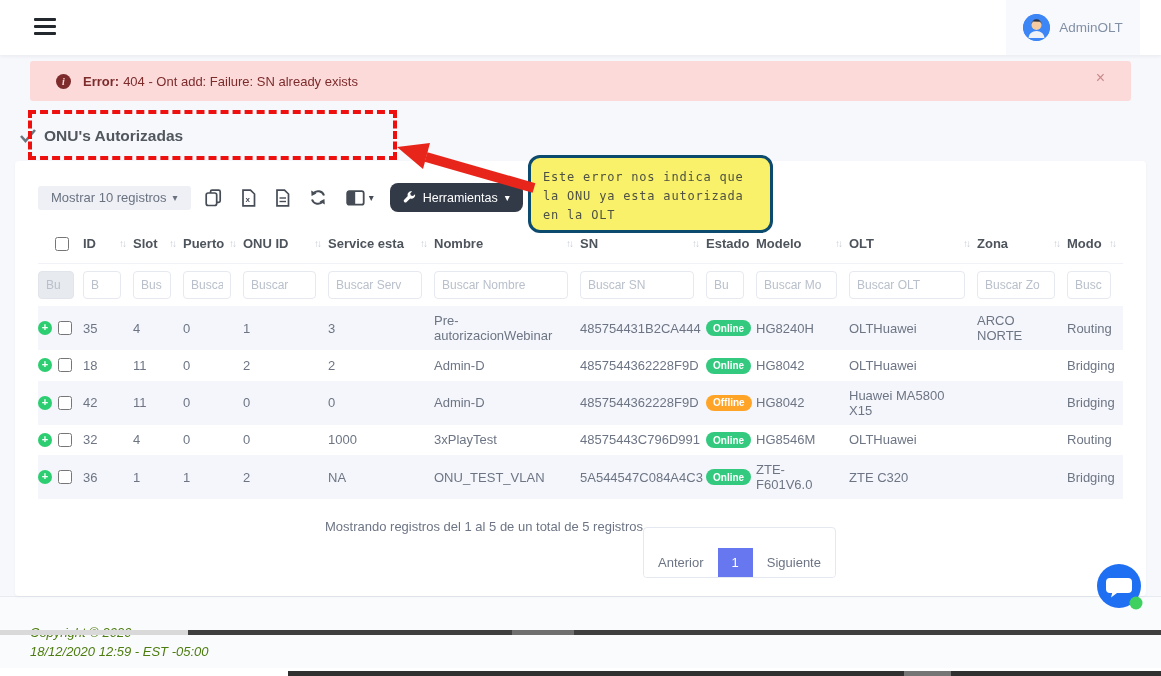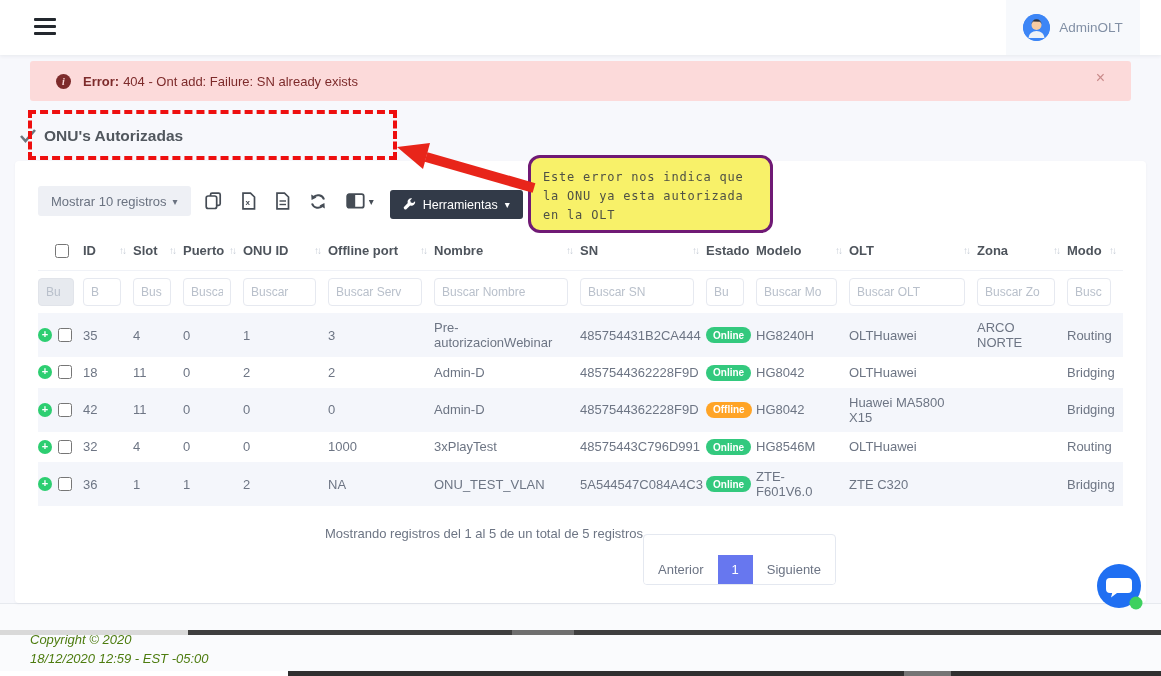--- a/index.html
+++ b/index.html
@@ -17,33 +17,33 @@
   
   .content { position:relative; background:#f7f8fc; padding:6px 0 0 0; min-height:503px; }
 
   .alert { position:relative; margin:0 30px; height:40px; background:#fcdada; border-radius:3px; display:flex; align-items:center; padding:0 26px; color:#7d2b2b; font-size:13px; }
   .alert .msg b { margin-right:4px; }
   .info-icon { display:inline-flex; width:15px; height:15px; border-radius:50%; background:#7d2b2b; color:#fcdada; font-size:10px; font-weight:bold; align-items:center; justify-content:center; margin-right:12px; font-family:"Liberation Serif", serif; font-style:italic; }
   .alert-close { position:absolute; right:26px; top:9px; font-size:16px; color:#c98a8a; cursor:pointer; line-height:1; }
 
   
   .dashed-box { position:absolute; left:28px; top:55px; width:369px; height:50px; border:4px dashed #ee0f0f; z-index:6; pointer-events:none; }
-  .callout { position:absolute; left:528px; top:100px; width:245px; height:78px; background:#f8f169; border:3px solid #701a75; border-radius:12px; z-index:6; padding:10px 12px; font-family:"DejaVu Sans Mono", monospace; font-size:12px; letter-spacing:.8px; line-height:19px; color:#4f5145; }
+  .callout { position:absolute; left:528px; top:100px; width:245px; height:78px; background:#f8f169; border:3px solid #0c4a6e; border-radius:12px; z-index:6; padding:10px 12px; font-family:"DejaVu Sans Mono", monospace; font-size:12px; letter-spacing:.8px; line-height:19px; color:#4f5145; }
   .arrow-svg { position:absolute; left:394px; top:84px; z-index:7; pointer-events:none; }
 
   .page-title { display:flex; align-items:center; gap:8px; margin:26px 0 0 20px; color:#51575e; font-size:15.5px; font-weight:bold; }
 
   
   .card { margin:16px 15px 0; background:#fff; border-radius:4px; box-shadow:0 1px 3px rgba(50,60,90,.05); padding:22px 23px 18px; }
 
   .toolbar { display:flex; align-items:center; }
-  .btn-light { height:30px; background:#eef0f5; border:none; border-radius:3px; padding:0 13px; color:#6a7280; font-size:13px; cursor:pointer; display:flex; align-items:center; gap:6px; font-family:inherit; }
+  .btn-light { height:24px; background:#eef0f5; border:none; border-radius:3px; padding:0 13px; color:#6a7280; font-size:13px; cursor:pointer; display:flex; align-items:center; gap:6px; font-family:inherit; }
   .tool-icons { display:flex; align-items:center; gap:15px; margin-left:12px; }
   .tool-icon { background:none; border:none; cursor:pointer; display:flex; align-items:center; gap:4px; padding:2px; }
-  .btn-dark { height:29px; background:#323a48; border:none; border-radius:3px; margin-left:14px; padding:0 13px; color:#fff; font-size:12.5px; cursor:pointer; display:flex; align-items:center; gap:7px; font-family:inherit;margin-top:7px; }
+  .btn-dark { height:29px; background:#323a48; border:none; border-radius:8px; margin-left:14px; padding:0 13px; color:#fff; font-size:12.5px; cursor:pointer; display:flex; align-items:center; gap:7px; font-family:inherit; }
   .caret { font-size:10px; color:inherit; }
   .search-wrap { margin-left:auto; width:186px; height:31px; border:1px solid #e3e7ee; border-radius:4px; background:#fff; display:flex; align-items:center; padding:0 10px; gap:9px; }
   .search-wrap input { border:none; outline:none; width:100%; font-size:13px; color:#495057; font-family:inherit; }
   .search-wrap input::placeholder { color:#aab2bd; }
 
   
   table { border-collapse:collapse; width:100%; margin-top:16px; table-layout:fixed; }
   th { text-align:left; font-size:13px; color:#4e545c; padding:8px 8px 12px 0; border-bottom:1px solid #f0f2f7; }
   .th-inner { display:flex; align-items:center; justify-content:space-between; }
   .sort { font-size:10px; color:#c6ccd6; letter-spacing:-2px; font-weight:normal; }
@@ -219,21 +219,21 @@
                 </span>
               </th>
             <th>
                 <span class="th-inner">
                   <span>ONU ID</span>
                   <span class="sort">↑↓</span>
                 </span>
               </th>
             <th>
                 <span class="th-inner">
-                  <span>Offline port</span>
+                  <span>Service esta</span>
                   <span class="sort">↑↓</span>
                 </span>
               </th>
             <th>
                 <span class="th-inner">
                   <span>Nombre</span>
                   <span class="sort">↑↓</span>
                 </span>
               </th>
             <th>

